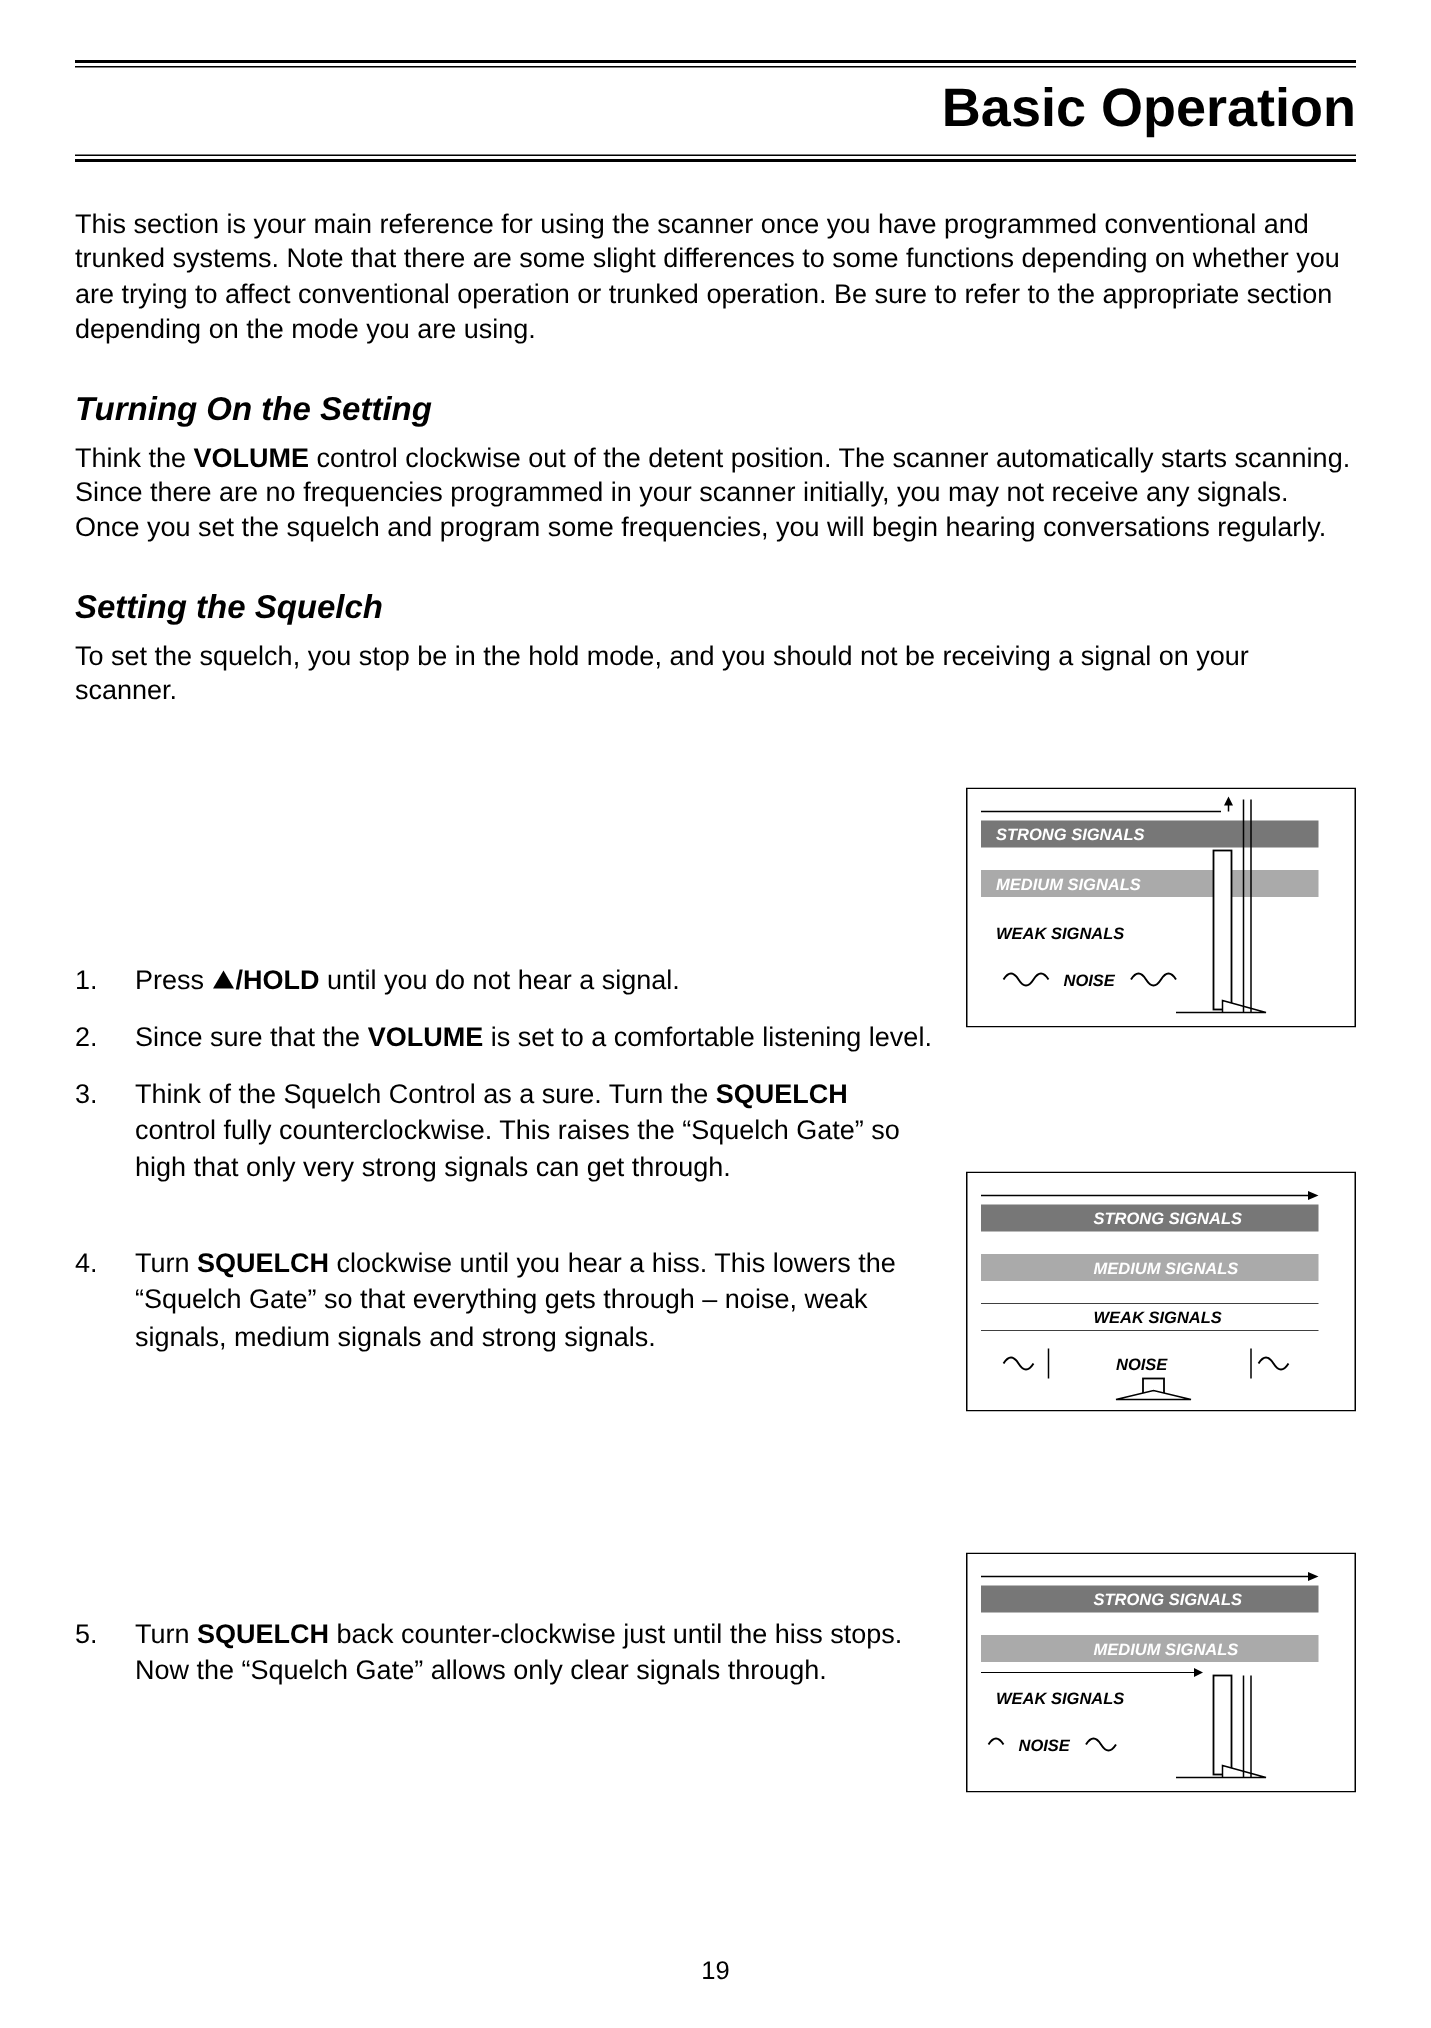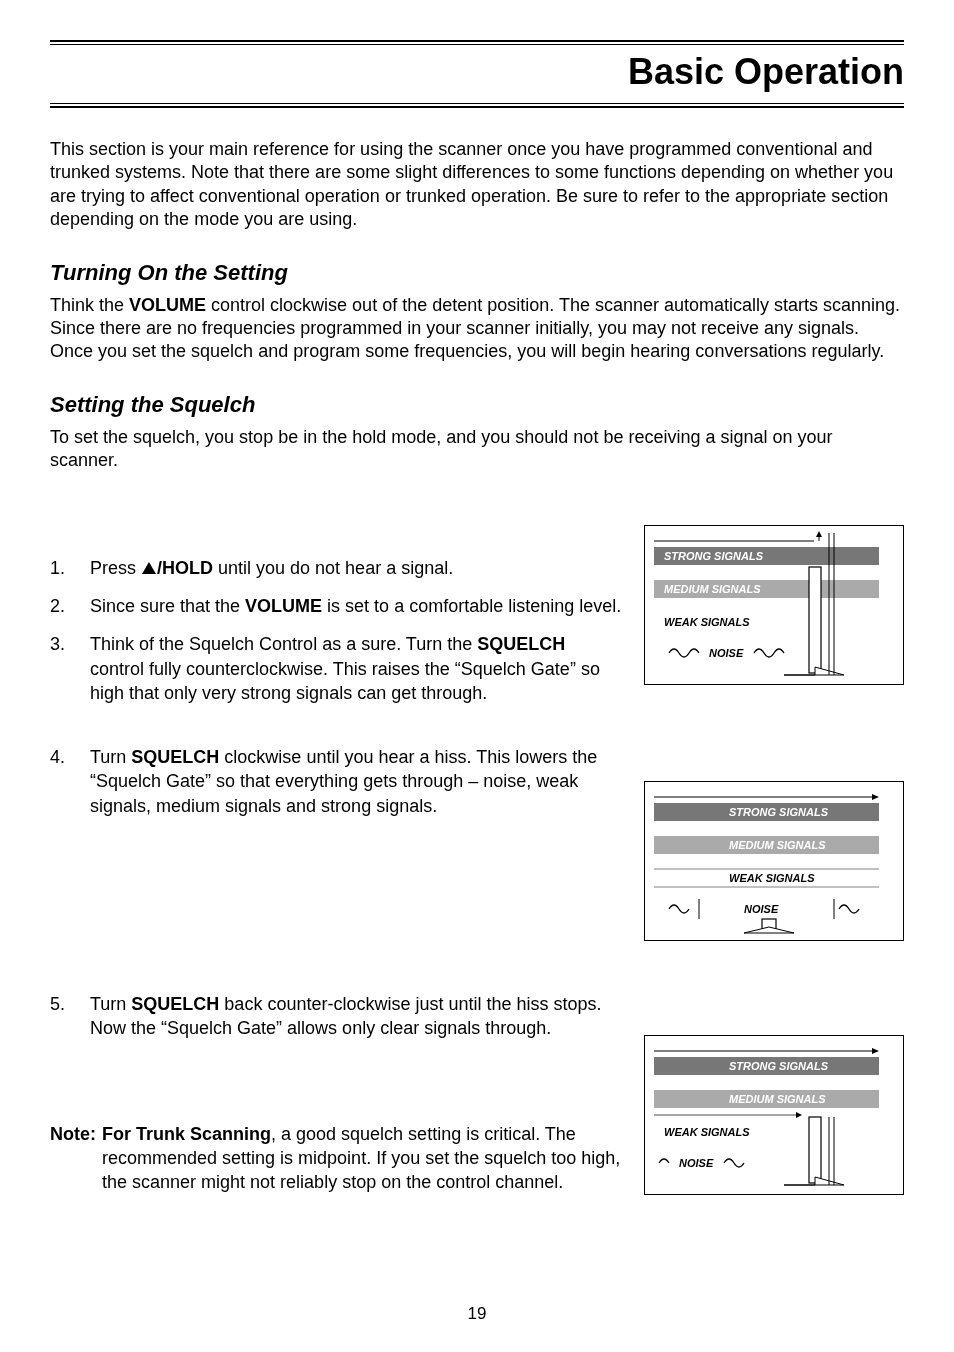--- a/index.html
+++ b/index.html
@@ -173,26 +173,20 @@
       <div class="step-spacer"></div>
       <li>
         <span>Turn </span><span class="bold">SQUELCH</span><span> clockwise until you hear a hiss. This lowers the “Squelch Gate” so that everything gets through – noise, weak signals, medium signals and strong signals.</span>
       </li>
       <div class="step-spacer-b"></div>
       <li>
         <span>Turn </span><span class="bold">SQUELCH</span><span> back counter-clockwise just until the hiss stops. Now the “Squelch Gate” allows only clear signals through.</span>
       </li>
     </ol>
     <div class="step-spacer-c"></div>
-    <div class="note-block">
-      <div class="note-label">Note:</div>
-      <div class="note-body">
-        <span class="bold">For Trunk Scanning</span><span>, a good squelch setting is critical. The recommended setting is midpoint. If you set the squelch too high, the scanner might not reliably stop on the control channel.</span>
-      </div>
-    </div>
   </div>
 
   <div class="diagram-col">
     <div class="diagram-spacer-a"></div>
 
     <svg class="diagram" viewBox="0 0 260 160">
       <rect x="0.5" y="0.5" width="259" height="159" fill="none" stroke="#000" stroke-width="1"></rect>
 
       <rect x="10" y="22" width="225" height="18" fill="#777"></rect>
       <rect x="10" y="55" width="225" height="18" fill="#aaa"></rect>

